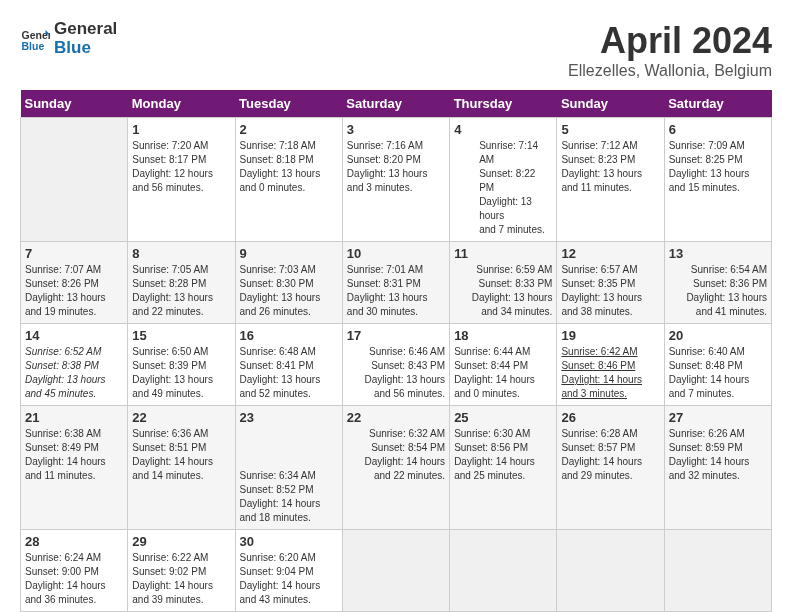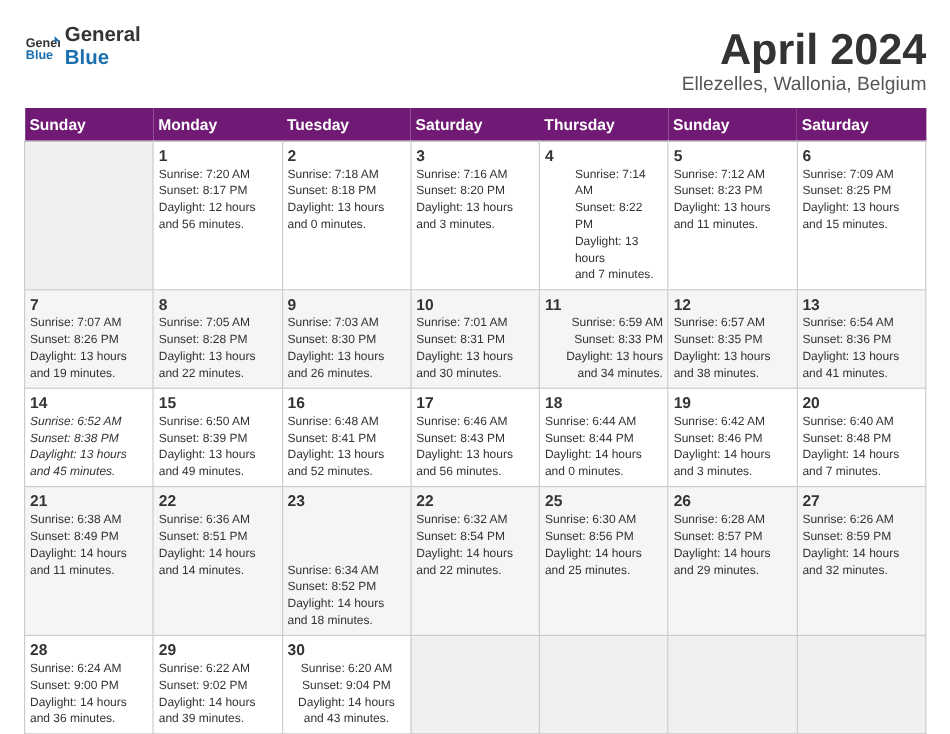--- a/index.html
+++ b/index.html
@@ -201,21 +201,21 @@
         </td>
         <td>
           <div class="day-number">12</div>
           <div class="day-info" style="white-space: pre-line;">Sunrise: 6:57 AM
 Sunset: 8:35 PM
 Daylight: 13 hours
 and 38 minutes.</div>
         </td>
         <td>
           <div class="day-number">13</div>
-          <div class="day-info" style="white-space: pre-line;">Sunrise: 6:54 AM
+          <div class="day-info" style="white-space: pre-line; text-align: right;">Sunrise: 6:54 AM
 Sunset: 8:36 PM
 Daylight: 13 hours
 and 41 minutes.</div>
         </td>
       </tr>
       <tr>
         <td>
           <div class="day-number">14</div>
           <div class="day-info" style="white-space: pre-line; font-style: italic;">Sunrise: 6:52 AM
 Sunset: 8:38 PM
@@ -231,35 +231,35 @@
         </td>
         <td>
           <div class="day-number">16</div>
           <div class="day-info" style="white-space: pre-line;">Sunrise: 6:48 AM
 Sunset: 8:41 PM
 Daylight: 13 hours
 and 52 minutes.</div>
         </td>
         <td>
           <div class="day-number">17</div>
-          <div class="day-info" style="white-space: pre-line;">Sunrise: 6:46 AM
+          <div class="day-info" style="white-space: pre-line; text-align: right;">Sunrise: 6:46 AM
 Sunset: 8:43 PM
 Daylight: 13 hours
 and 56 minutes.</div>
         </td>
         <td>
           <div class="day-number">18</div>
           <div class="day-info" style="white-space: pre-line;">Sunrise: 6:44 AM
 Sunset: 8:44 PM
 Daylight: 14 hours
 and 0 minutes.</div>
         </td>
         <td>
           <div class="day-number">19</div>
-          <div class="day-info" style="white-space: pre-line;">Sunrise: 6:42 AM
+          <div class="day-info" style="white-space: pre-line; text-decoration: underline;">Sunrise: 6:42 AM
 Sunset: 8:46 PM
 Daylight: 14 hours
 and 3 minutes.</div>
         </td>
         <td>
           <div class="day-number">20</div>
           <div class="day-info" style="white-space: pre-line;">Sunrise: 6:40 AM
 Sunset: 8:48 PM
 Daylight: 14 hours
 and 7 minutes.</div>
@@ -282,21 +282,21 @@
         </td>
         <td>
           <div class="day-number">23</div>
           <div class="day-info" style="white-space: pre-line; margin-top: 44px;">Sunrise: 6:34 AM
 Sunset: 8:52 PM
 Daylight: 14 hours
 and 18 minutes.</div>
         </td>
         <td>
           <div class="day-number">22</div>
-          <div class="day-info" style="white-space: pre-line;">Sunrise: 6:32 AM
+          <div class="day-info" style="white-space: pre-line; text-align: right;">Sunrise: 6:32 AM
 Sunset: 8:54 PM
 Daylight: 14 hours
 and 22 minutes.</div>
         </td>
         <td>
           <div class="day-number">25</div>
           <div class="day-info" style="white-space: pre-line;">Sunrise: 6:30 AM
 Sunset: 8:56 PM
 Daylight: 14 hours
 and 25 minutes.</div>
@@ -326,21 +326,21 @@
         </td>
         <td>
           <div class="day-number">29</div>
           <div class="day-info" style="white-space: pre-line;">Sunrise: 6:22 AM
 Sunset: 9:02 PM
 Daylight: 14 hours
 and 39 minutes.</div>
         </td>
         <td>
           <div class="day-number">30</div>
-          <div class="day-info" style="white-space: pre-line; text-align: center;">Sunrise: 6:20 AM
+          <div class="day-info" style="white-space: pre-line;">Sunrise: 6:20 AM
 Sunset: 9:04 PM
 Daylight: 14 hours
 and 43 minutes.</div>
         </td>
         <td class="empty"></td>
         <td class="empty"></td>
         <td class="empty"></td>
         <td class="empty"></td>
       </tr>
     </tbody>

